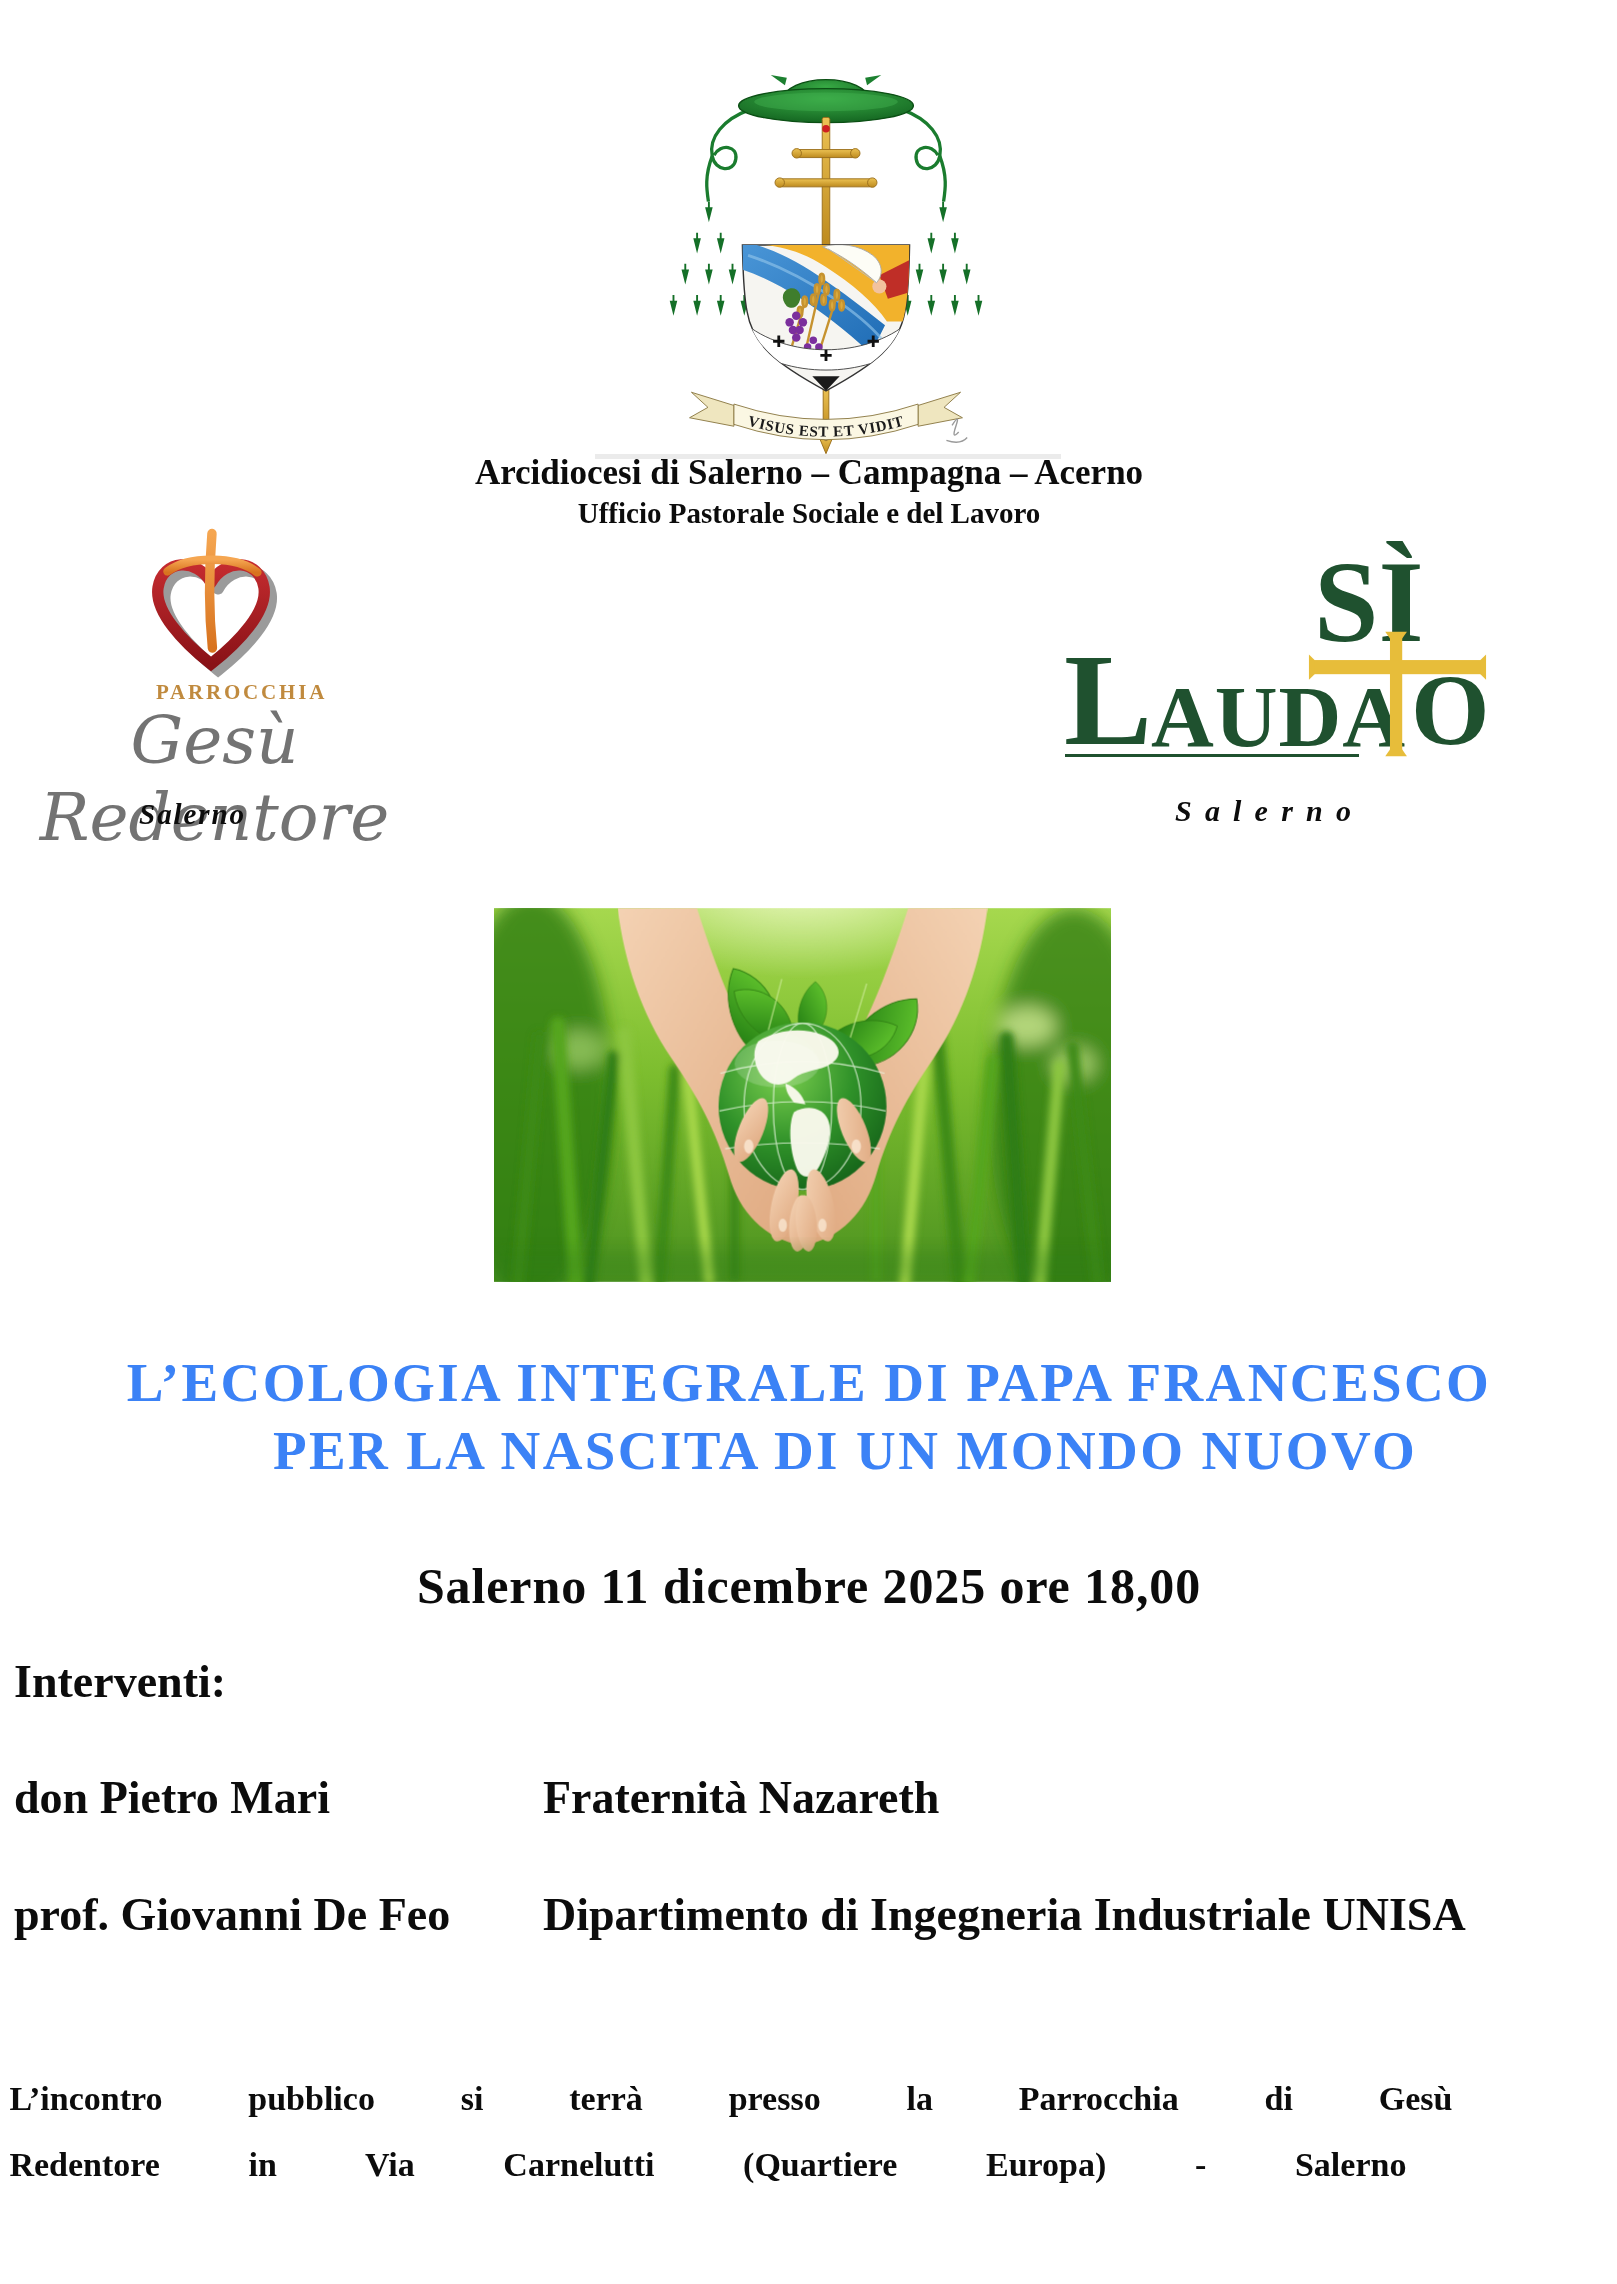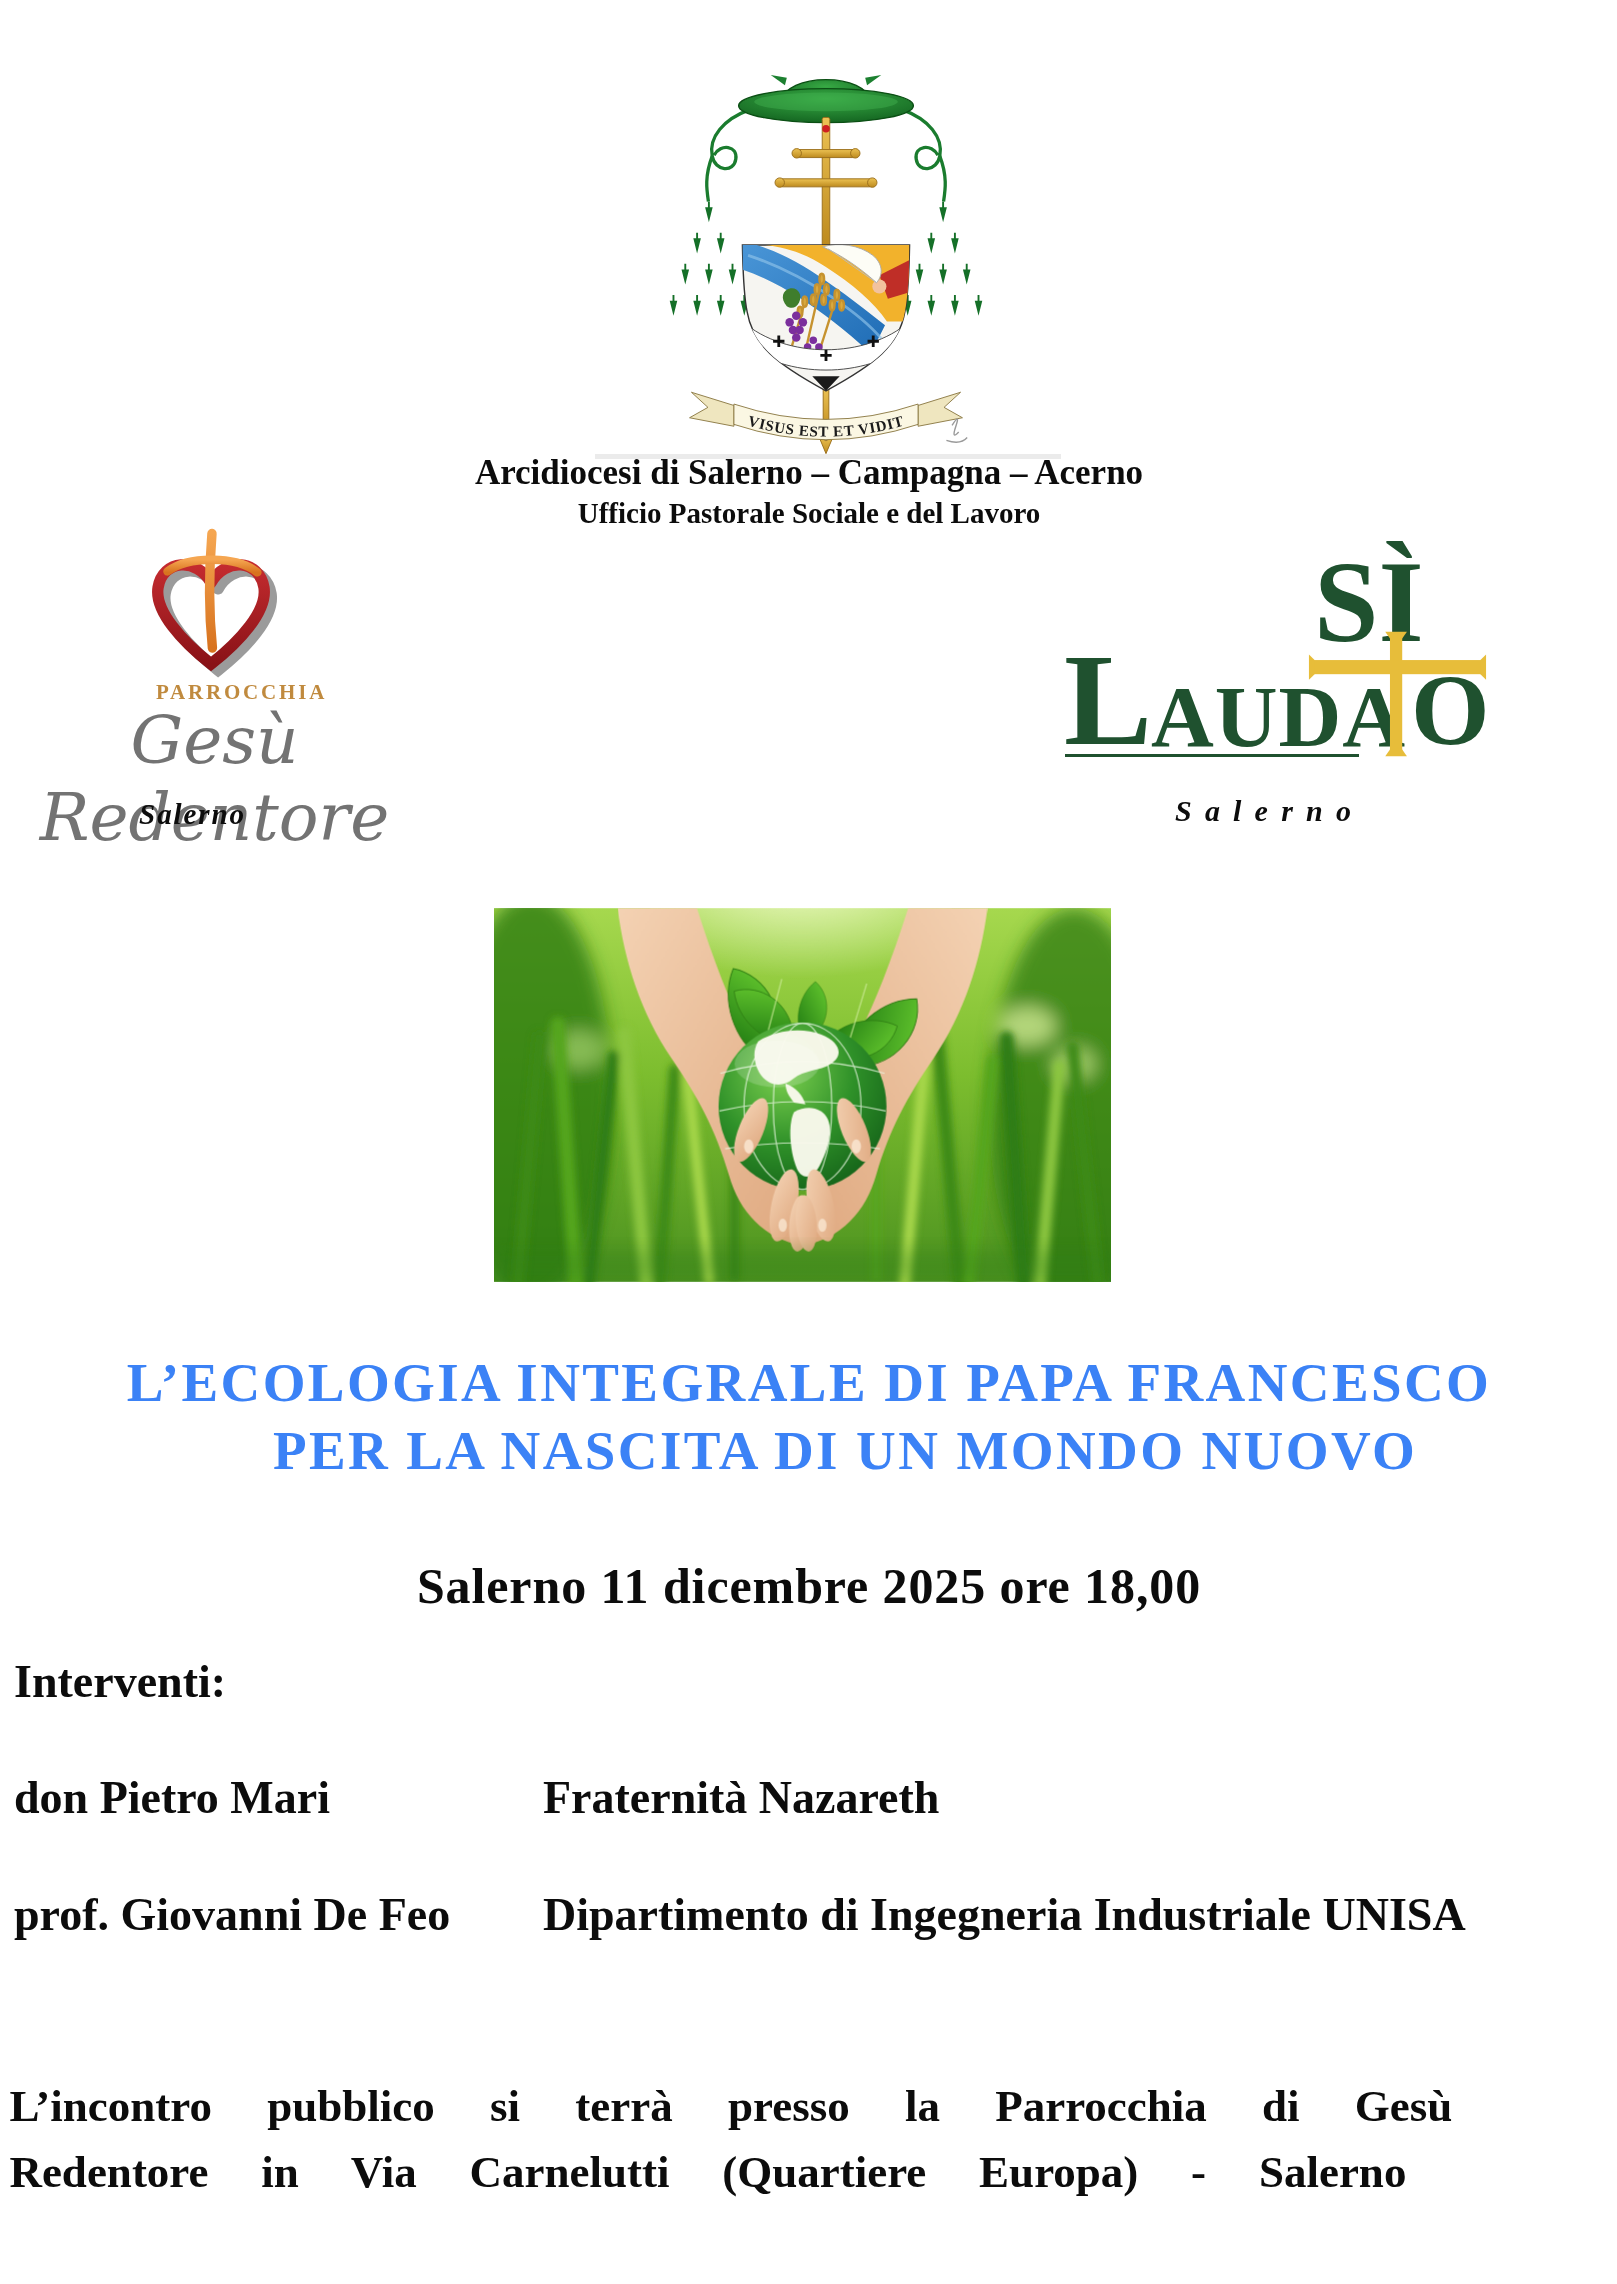--- a/index.html
+++ b/index.html
@@ -34,21 +34,21 @@
   .title2{top:1419px;padding-left:36px;}
   .datetime{top:1557px;font-size:50px;font-weight:700;letter-spacing:0.9px;}
   
   .speak{font-size:46px;font-weight:700;line-height:1.15;white-space:nowrap;}
   .sp-head{left:14px;top:1656px;}
   .sp-n1{left:14px;top:1772px;}
   .sp-a1{left:543px;top:1772px;}
   .sp-n2{left:14px;top:1889px;}
   .sp-a2{left:543px;top:1889px;}
   
-  .foot{left:9.4px;font-size:45px;font-weight:700;line-height:1.2;
+  .foot{left:9.4px;font-size:34px;font-weight:700;line-height:1.2;
         text-align:justify;text-align-last:justify;}
   .foot1{top:2079px;width:1443px;}
   .foot2{top:2145px;width:1397px;}
   svg{display:block;}
 </style>
 </head>
 <body>
 
 <div class="page">
 

